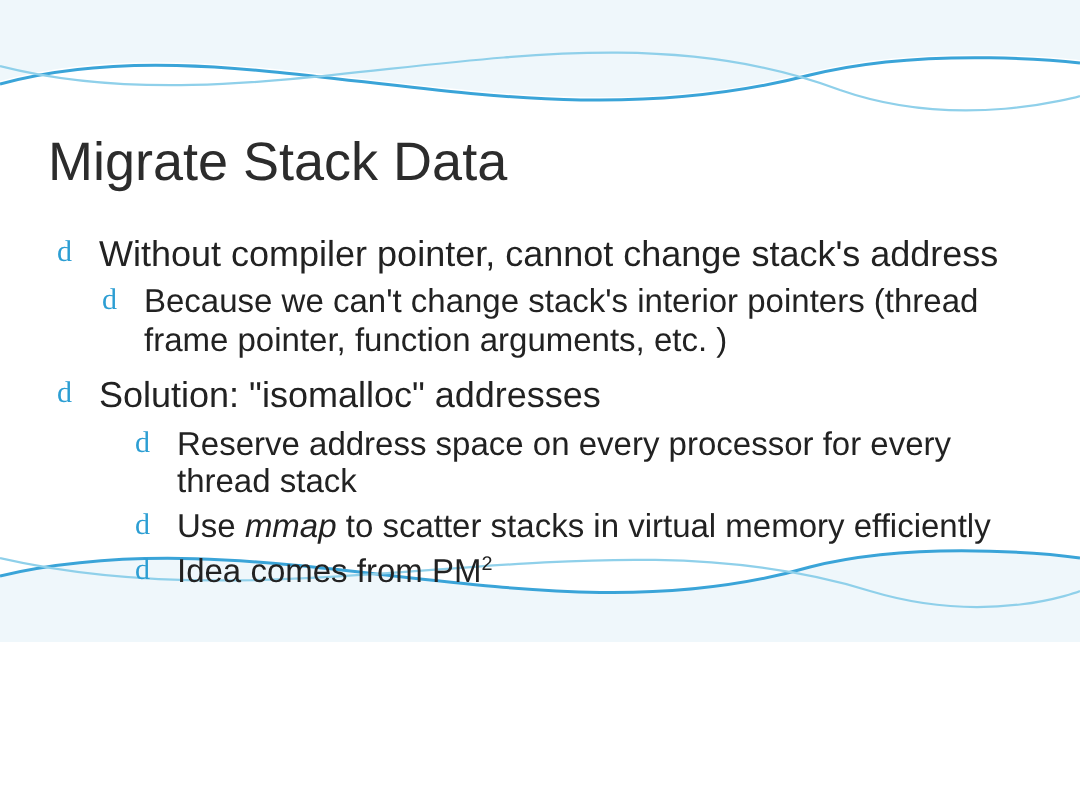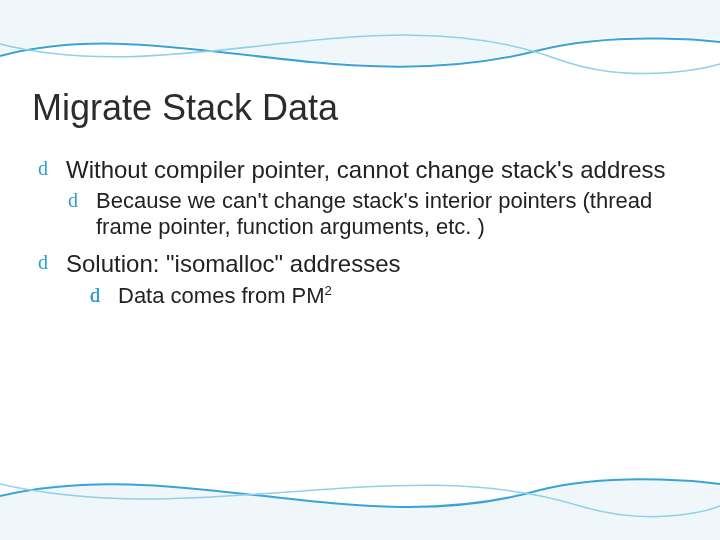--- a/index.html
+++ b/index.html
@@ -4,21 +4,21 @@
 <style>
   * { margin: 0; padding: 0; box-sizing: border-box; }
   html, body { width: 720px; height: 540px; overflow: hidden; }
   body {
     font-family: Arial, Helvetica, sans-serif;
     background: #fff;
     position: relative;
   }
   .slide {
     width: 720px;
-    height: 540px;
+    height: 428px;
     position: relative;
     background: #ffffff;
   }
   .wave-top {
     position: absolute;
     top: 0; left: 0;
     width: 720px;
     height: 90px;
     pointer-events: none;
   }
@@ -117,25 +117,27 @@
       <span>Because we can't change stack's interior pointers (thread frame pointer, function arguments, etc. )</span>
     </div>
 
     <div class="lvl1" style="margin-top:10px">
       <span class="bullet">d</span>
       <span>Solution: "isomalloc" addresses</span>
     </div>
 
     <div class="lvl3">
       <span class="bullet">d</span>
+      <span>Reserve address space on every processor for every thread stack</span>
     </div>
 
     <div class="lvl3">
       <span class="bullet">d</span>
+      <span><span>Use </span><span class="italic">mmap</span><span> to scatter stacks in virtual memory efficiently</span></span>
     </div>
 
     <div class="lvl3">
       <span class="bullet">d</span>
-      <span><span>Data comes from PM</span><span class="sup">2</span></span>
+      <span><span>Idea comes from PM</span><span class="sup">2</span></span>
     </div>
 
   </div>
 </div>
 
 </body></html>

